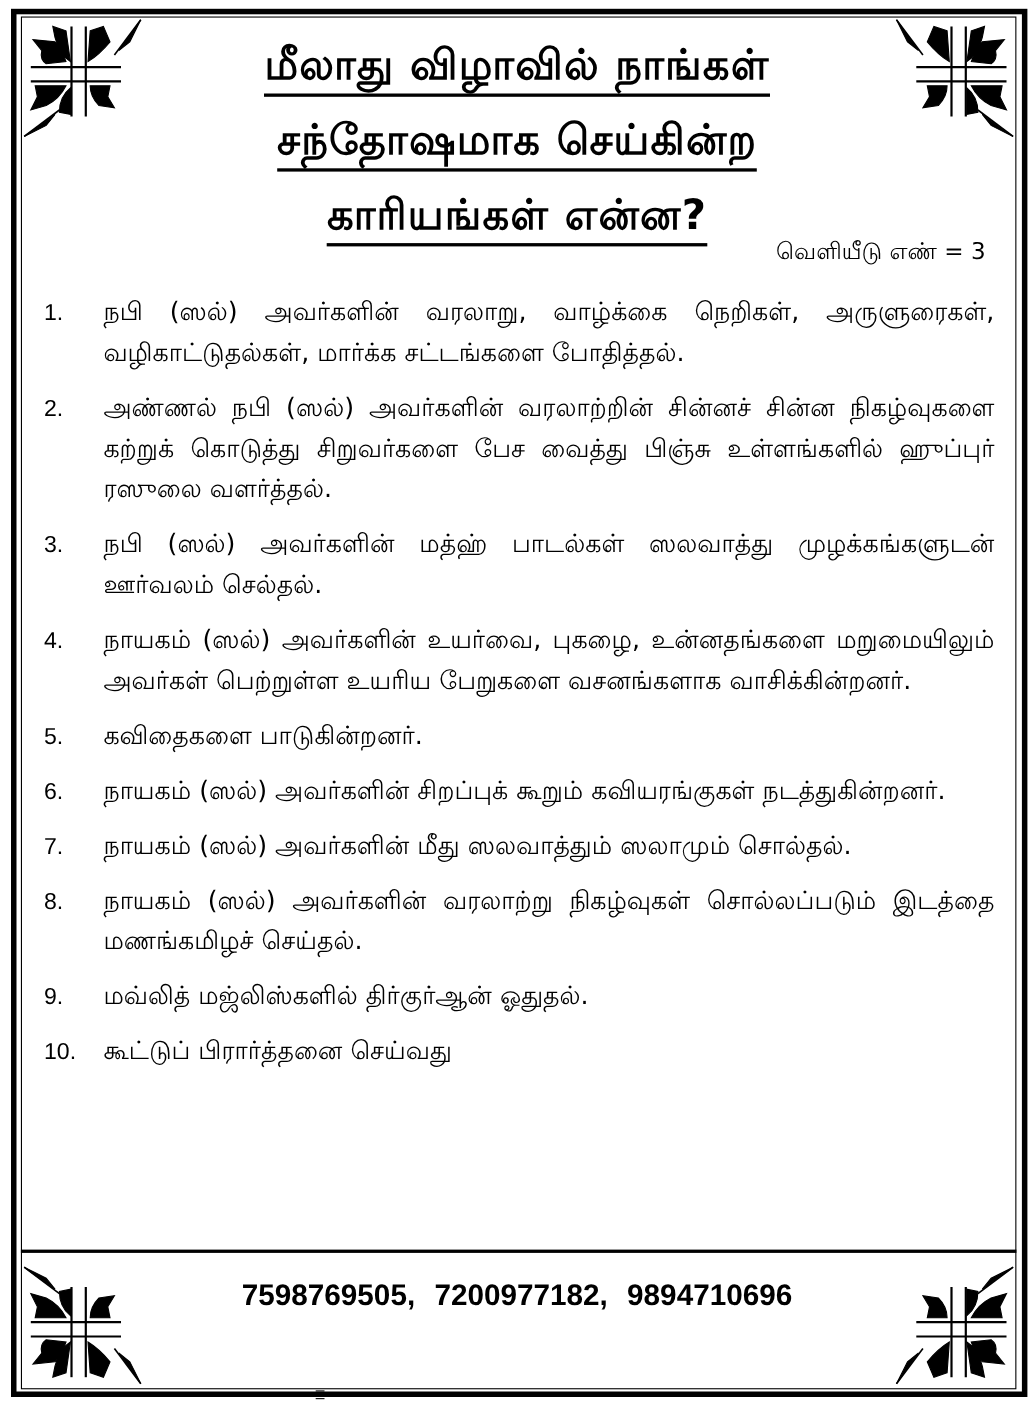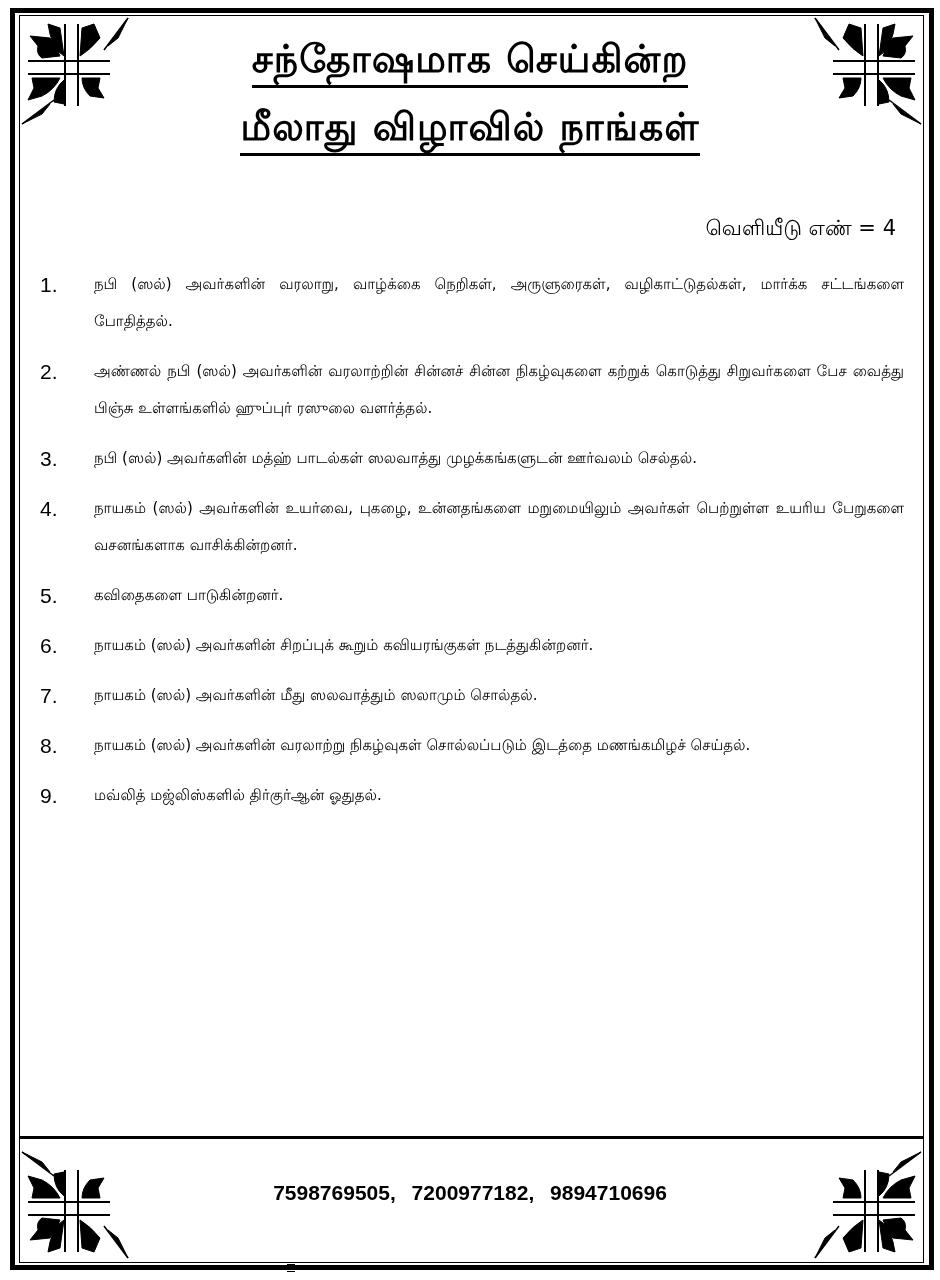--- a/index.html
+++ b/index.html
@@ -91,21 +91,21 @@
     }
     .item-num {
       flex: 0 0 54px;
       font-family: "Liberation Sans", sans-serif;
       font-size: 21px;
       line-height: 37px;
       padding-left: 4px;
     }
     .item-text {
       flex: 1;
-      font-size: 15px;
+      font-size: 23px;
       line-height: 37px;
       text-align: justify;
       text-align-last: left;
     }
 
     
     .footer {
       position: absolute;
       left: 120px;
       width: 700px;
@@ -114,23 +114,23 @@
     }
     .footer-org {
       font-weight: bold;
       font-size: 25px;
       line-height: 40px;
       white-space: nowrap;
     }
     .footer-phones {
       font-family: "Liberation Sans", sans-serif;
       font-weight: bold;
-      font-size: 21px;
+      font-size: 27px;
       line-height: 46px;
-      margin-top: 20px;
+      margin-top: 4px;
       word-spacing: 10px;
       white-space: nowrap;
     }
     .scan-mark {
       position: absolute;
       left: 287px;
       top: 1264px;
       width: 8px;
       height: 6px;
       border-top: 1px solid #000;
@@ -222,25 +222,26 @@
       <path d="M44 64 L44 88 L34 86 Q34 72 44 64 Z" stroke-width="1"></path>
       <path d="M108 2 L88 30 L98 22 Z" stroke-width="1"></path>
       <path d="M2 108 L30 88 L22 98 Z" stroke-width="1"></path>
       <line x1="108" y1="2" x2="84" y2="34" stroke-width="1.5"></line>
       <line x1="2" y1="108" x2="34" y2="84" stroke-width="1.5"></line>
     </g>
   </svg>
 </div>
 
 <div class="title-wrap">
+  <span class="title-line">மீலாது விழாவில் நாங்கள்</span>
   <span class="title-line">சந்தோஷமாக செய்கின்ற</span>
-  <span class="title-line">மீலாது விழாவில் நாங்கள்</span>
-</div>
-
-<div class="issue">வெளியீடு எண் = 4</div>
+  <span class="title-line">காரியங்கள் என்ன?</span>
+</div>
+
+<div class="issue">வெளியீடு எண் = 3</div>
 
 <div class="list">
   <div class="item">
     <span class="item-num">1.</span>
     <span class="item-text">நபி (ஸல்) அவர்களின் வரலாறு, வாழ்க்கை நெறிகள், அருளுரைகள், வழிகாட்டுதல்கள், மார்க்க சட்டங்களை போதித்தல்.</span>
   </div>
   <div class="item">
     <span class="item-num">2.</span>
     <span class="item-text">அண்ணல் நபி (ஸல்) அவர்களின் வரலாற்றின் சின்னச் சின்ன நிகழ்வுகளை கற்றுக் கொடுத்து சிறுவர்களை பேச வைத்து பிஞ்சு உள்ளங்களில் ஹுப்புர் ரஸுலை வளர்த்தல்.</span>
   </div>
@@ -265,19 +266,23 @@
     <span class="item-text">நாயகம் (ஸல்) அவர்களின் மீது ஸலவாத்தும் ஸலாமும் சொல்தல்.</span>
   </div>
   <div class="item">
     <span class="item-num">8.</span>
     <span class="item-text">நாயகம் (ஸல்) அவர்களின் வரலாற்று நிகழ்வுகள் சொல்லப்படும் இடத்தை மணங்கமிழச் செய்தல்.</span>
   </div>
   <div class="item">
     <span class="item-num">9.</span>
     <span class="item-text">மவ்லித் மஜ்லிஸ்களில் திர்குர்ஆன் ஓதுதல்.</span>
   </div>
+  <div class="item">
+    <span class="item-num">10.</span>
+    <span class="item-text">கூட்டுப் பிரார்த்தனை செய்வது</span>
+  </div>
 </div>
 
 <div class="footer">
   <div class="footer-phones">7598769505,  7200977182,  9894710696</div>
 </div>
 
 <div class="scan-mark"></div>
 
 </body></html>

